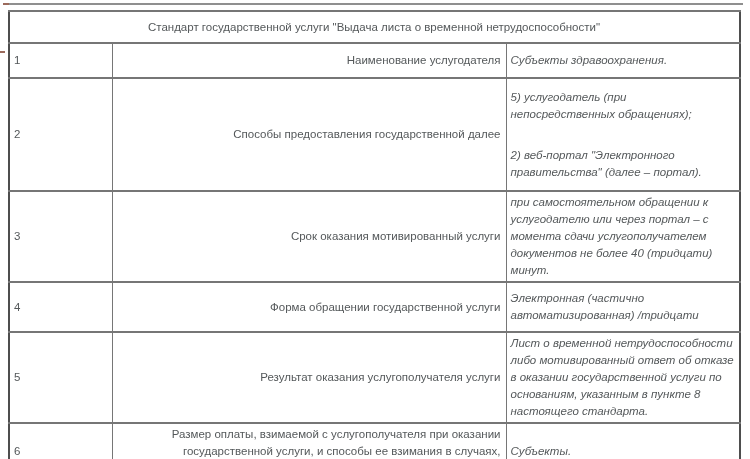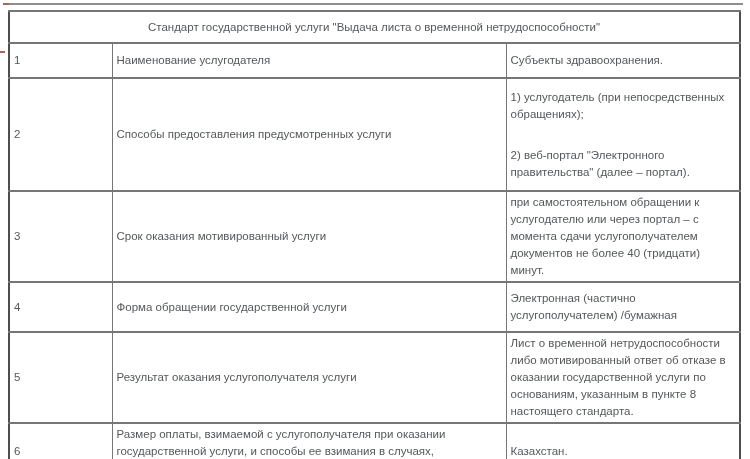--- a/index.html
+++ b/index.html
@@ -69,22 +69,22 @@
   tr.t-r2  { height: 113px; }
   tr.t-r3  { height: 78px; }
   tr.t-r4  { height: 50px; }
   tr.t-r5  { height: 72px; }
   tr.t-r6  { height: 57px; }
 
   td.hdr-cell {
     text-align: center;
     vertical-align: middle;
   }
-  td.name-cell { padding-left: 6px; }
-  td.val-cell  { padding-left: 7px; }
+  td.name-cell { padding-left: 6px; text-align: right; }
+  td.val-cell  { padding-left: 7px; font-style: italic; }
   .para + .para { margin-top: 24px; }
 </style>
 </head>
 <body>
 
 <div class="top-line"></div>
 <div class="top-line-tip"></div>
 <div class="dash-mark"></div>
 
 <table class="std">
@@ -102,53 +102,53 @@
   <tr class="t-r1">
     <td>1</td>
     <td class="name-cell">Наименование услугодателя</td>
     <td class="val-cell">
       <div class="para">Субъекты здравоохранения.</div>
     </td>
   </tr>
 
   <tr class="t-r2">
     <td>2</td>
-    <td class="name-cell">Способы предоставления предусмотренных услуги</td>
+    <td class="name-cell">Способы предоставления государственной далее</td>
     <td class="val-cell">
-      <div class="para">1) услугодатель (при непосредственных обращениях);</div>
+      <div class="para">5) услугодатель (при непосредственных обращениях);</div>
       <div class="para">2) веб-портал "Электронного правительства" (далее – портал).</div>
     </td>
   </tr>
 
   <tr class="t-r3">
     <td>3</td>
     <td class="name-cell">Срок оказания мотивированный услуги</td>
     <td class="val-cell">
       <div class="para">при самостоятельном обращении к услугодателю или через портал – с момента сдачи услугополучателем документов не более 40 (тридцати) минут.</div>
     </td>
   </tr>
 
   <tr class="t-r4">
     <td>4</td>
     <td class="name-cell">Форма обращении государственной услуги</td>
     <td class="val-cell">
-      <div class="para">Электронная (частично услугополучателем) /бумажная</div>
+      <div class="para">Электронная (частично автоматизированная) /тридцати</div>
     </td>
   </tr>
 
   <tr class="t-r5">
     <td>5</td>
     <td class="name-cell">Результат оказания услугополучателя услуги</td>
     <td class="val-cell">
       <div class="para">Лист о временной нетрудоспособности либо мотивированный ответ об отказе в оказании государственной услуги по основаниям, указанным в пункте 8 настоящего стандарта.</div>
     </td>
   </tr>
 
   <tr class="t-r6">
     <td>6</td>
     <td class="name-cell">Размер оплаты, взимаемой с услугополучателя при оказании государственной услуги, и способы ее взимания в случаях, предусмотренных законодательством Республики Казахстан</td>
     <td class="val-cell">
-      <div class="para">Казахстан.</div>
+      <div class="para">Субъекты.</div>
     </td>
   </tr>
 
 </tbody>
   </table>
 
 </body></html>

